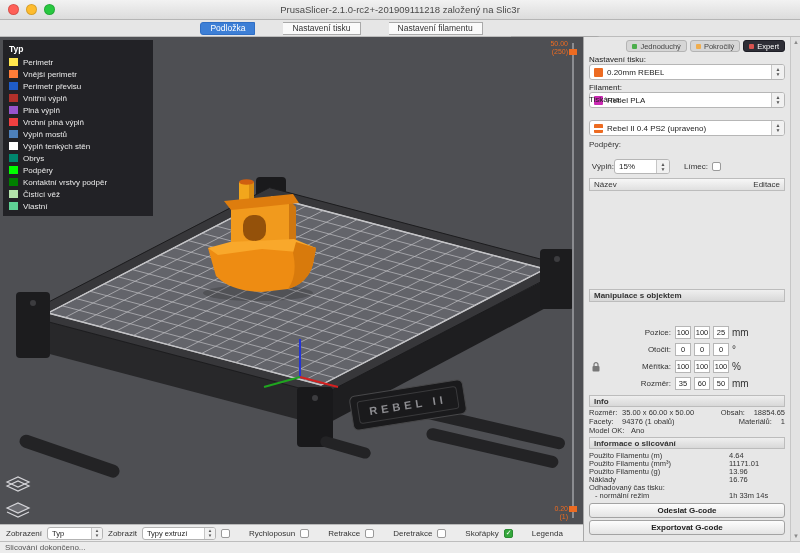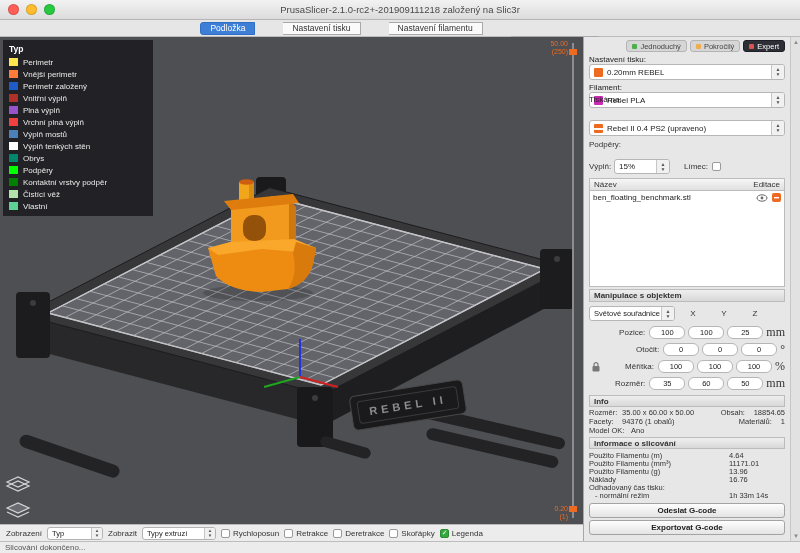--- a/index.html
+++ b/index.html
@@ -44,21 +44,21 @@
 .slider-label span{display:block;}
 
 
 .view-icons{position:absolute;left:5px;bottom:5px;display:flex;flex-direction:column;gap:4px;}
 .vicon{width:26px;height:20px;}
 
 
 .toolbar{height:17px;background:#ececec;border-top:1px solid #b9b9b9;display:flex;align-items:center;gap:5px;padding:0 6px;font-size:8px;color:#333;}
 .tcombo{height:13px;background:#fff;border:1px solid #b3b3b3;border-radius:3px;display:flex;align-items:center;padding-left:4px;position:relative;font-size:7.5px;color:#222;}
 .tcombo .stepper{width:11px;font-size:4.5px;}
-.cbwrap{display:flex;gap:3px;}
+.cbwrap{display:flex;gap:19px;}
 .cb{width:9px;height:9px;border:1px solid #9a9a9a;background:#fff;border-radius:2px;display:inline-block;position:relative;}
 .cb.checked{background:#35a83c;border-color:#2c8c33;}
 .cb.checked::after{content:"\2713";color:#fff;font-size:7px;position:absolute;left:1px;top:-1px;}
 
 
 .statusbar{height:12px;background:#ececec;border-top:1px solid #bdbdbd;font-size:8px;color:#555;display:flex;align-items:center;padding-left:5px;}
 
 
 .sidebar{position:relative;width:207px;height:504px;background:#e7e7e7;border-left:1px solid #a8a8a8;font-size:8px;}
 .sidebar>div{position:absolute;left:5px;right:5px;}
@@ -66,32 +66,32 @@
 .mode{height:12px;display:flex;align-items:center;gap:3px;padding:0 5px;background:#d6d6d6;border:1px solid #b4b4b4;border-radius:3px;font-size:7.5px;color:#444;}
 .mode .dot{width:5px;height:5px;border-radius:1px;}
 .mode.active{background:#2e2e36;color:#fff;border-color:#1e1e26;}
 .sec{font-size:8px;color:#222;}
 .combo{height:16px;background:#fff;border:1px solid #b6b6b6;border-radius:3px;display:flex;align-items:center;padding-left:4px;position:relative;font-size:8px;color:#222;}
 .combo .ctext{white-space:nowrap;overflow:hidden;}
 .stepper{position:absolute;right:0;top:0;bottom:0;width:13px;background:#f1f1f1;border-left:1px solid #c6c6c6;border-radius:0 2px 2px 0;display:flex;flex-direction:column;align-items:center;justify-content:center;color:#555;font-size:5px;line-height:5px;}
 .cicon{width:9px;height:9px;margin-right:4px;border-radius:1px;flex:0 0 9px;}
 .cicon.printer{background:linear-gradient(#ed6b21 0 50%,#fff 50% 68%,#ed6b21 68%);}
 .hrow{display:flex;align-items:center;}
-.flabel{width:25px;}
+.flabel{width:25px;text-align:right;}
 .objhdr{height:13px;background:linear-gradient(#f7f7f7,#e0e0e0);border:1px solid #bcbcbc;display:flex;align-items:center;justify-content:space-between;padding:0 4px;font-size:8px;color:#333;gap:40px;}
 .objlist{background:#fff;border:1px solid #bcbcbc;border-top:none;}
 .objrow{height:13px;display:flex;align-items:center;padding:0 3px;gap:4px;font-size:8px;color:#222;}
 .objrow .fname{flex:1;white-space:nowrap;overflow:hidden;}
 .band{height:13px;background:linear-gradient(#efefef,#d8d8d8);border:1px solid #bcbcbc;display:flex;align-items:center;padding:0 4px;font-weight:bold;font-size:8px;color:#333;}
 .band.small{height:12px;}
 .mrow{display:flex;align-items:center;height:15px;position:relative;}
 .mlabel{width:86px;padding-right:4px;text-align:right;font-size:8px;}
 .axh{width:28px;margin-right:3px;text-align:center;font-size:8px;color:#333;}
-.num{width:36px;height:13px;margin-right:3px;border:1px solid #b6b6b6;border-radius:6px;background:#fff;font-size:7.5px;text-align:center;color:#222;}
-.unit{font-size:12px;color:#333;font-family:Liberation Serif, serif;}
+.num{width:16px;height:13px;margin-right:3px;border:1px solid #b6b6b6;border-radius:0;background:#fff;font-size:7.5px;text-align:center;color:#222;}
+.unit{font-size:10px;color:#333;}
 .coordcombo{width:86px;margin-right:4px;height:15px;}
 .irow{display:flex;font-size:7.5px;color:#333;}
 .srow{position:relative;font-size:7.5px;color:#333;height:8px;}
 .srow .sv{position:absolute;left:140px;top:0;}
 .gbtn{height:15px;background:linear-gradient(#fdfdfd,#e4e4e4);border:1px solid #a3a3a3;border-radius:3px;display:flex;align-items:center;justify-content:center;font-size:8px;font-weight:bold;color:#222;}
 .lock{position:absolute;left:3px;top:3px;}
 
 
 .scrollstrip{width:10px;height:504px;background:#e2e2e2;border-left:1px solid #c6c6c6;position:relative;font-size:6px;color:#8a8a8a;}
 .scrollstrip .up{position:absolute;top:2px;left:2px;}
@@ -220,21 +220,21 @@
           <div class="legend-row">
               <span class="swatch" style="background: rgb(255, 230, 77);"></span>
               <span class="llbl">Perimetr</span>
             </div>
           <div class="legend-row">
               <span class="swatch" style="background: rgb(255, 125, 56);"></span>
               <span class="llbl">Vnější perimetr</span>
             </div>
           <div class="legend-row">
               <span class="swatch" style="background: rgb(31, 92, 199);"></span>
-              <span class="llbl">Perimetr založený</span>
+              <span class="llbl">Perimetr převisu</span>
             </div>
           <div class="legend-row">
               <span class="swatch" style="background: rgb(176, 48, 42);"></span>
               <span class="llbl">Vnitřní výplň</span>
             </div>
           <div class="legend-row">
               <span class="swatch" style="background: rgb(150, 84, 204);"></span>
               <span class="llbl">Plná výplň</span>
             </div>
           <div class="legend-row">
@@ -395,48 +395,23 @@
             </span>
         </div>
         <span style="margin-left:14px;margin-right:4px">Límec:</span>
         <span class="cb"></span>
       </div>
 
       <div class="objhdr" style="top:141px">
         <span>Název</span>
         <span>Editace</span>
       </div>
-      <div class="objlist" style="top:154px;height:96px">
-        <div class="objrow">
-          <span class="fname">ben_floating_benchmark.stl</span>
-          <svg width="12" height="8" viewBox="0 0 12 8">
-            <ellipse cx="6" cy="4" rx="5" ry="3.2" fill="none" stroke="#666" stroke-width="1"></ellipse>
-            <circle cx="6" cy="4" r="1.4" fill="#666"></circle>
-          </svg>
-          <svg width="9" height="9" viewBox="0 0 9 9">
-            <rect width="9" height="9" rx="2" fill="#ed6b21"></rect>
-            <rect x="2" y="4" width="5" height="1.4" fill="#fff"></rect>
-          </svg>
-        </div>
-      </div>
 
       <div class="band" style="top:252px">Manipulace s objektem</div>
 
-      <div class="mrow" style="top:269px">
-        <div class="combo coordcombo">
-          <span class="ctext" style="font-size:7.5px">Světové souřadnice</span>
-          <span class="stepper">
-              <span>▲</span>
-              <span>▼</span>
-            </span>
-        </div>
-        <span class="axh">X</span>
-        <span class="axh">Y</span>
-        <span class="axh">Z</span>
-      </div>
 
       <div class="mrow" style="top:288px">
         <span class="mlabel">Pozice:</span>
         <input class="num" value="100" style="">
         <input class="num" value="100" style="">
         <input class="num" value="25" style="">
         <span class="unit">mm</span>
       </div>
 
       <div class="mrow" style="top:305px">

